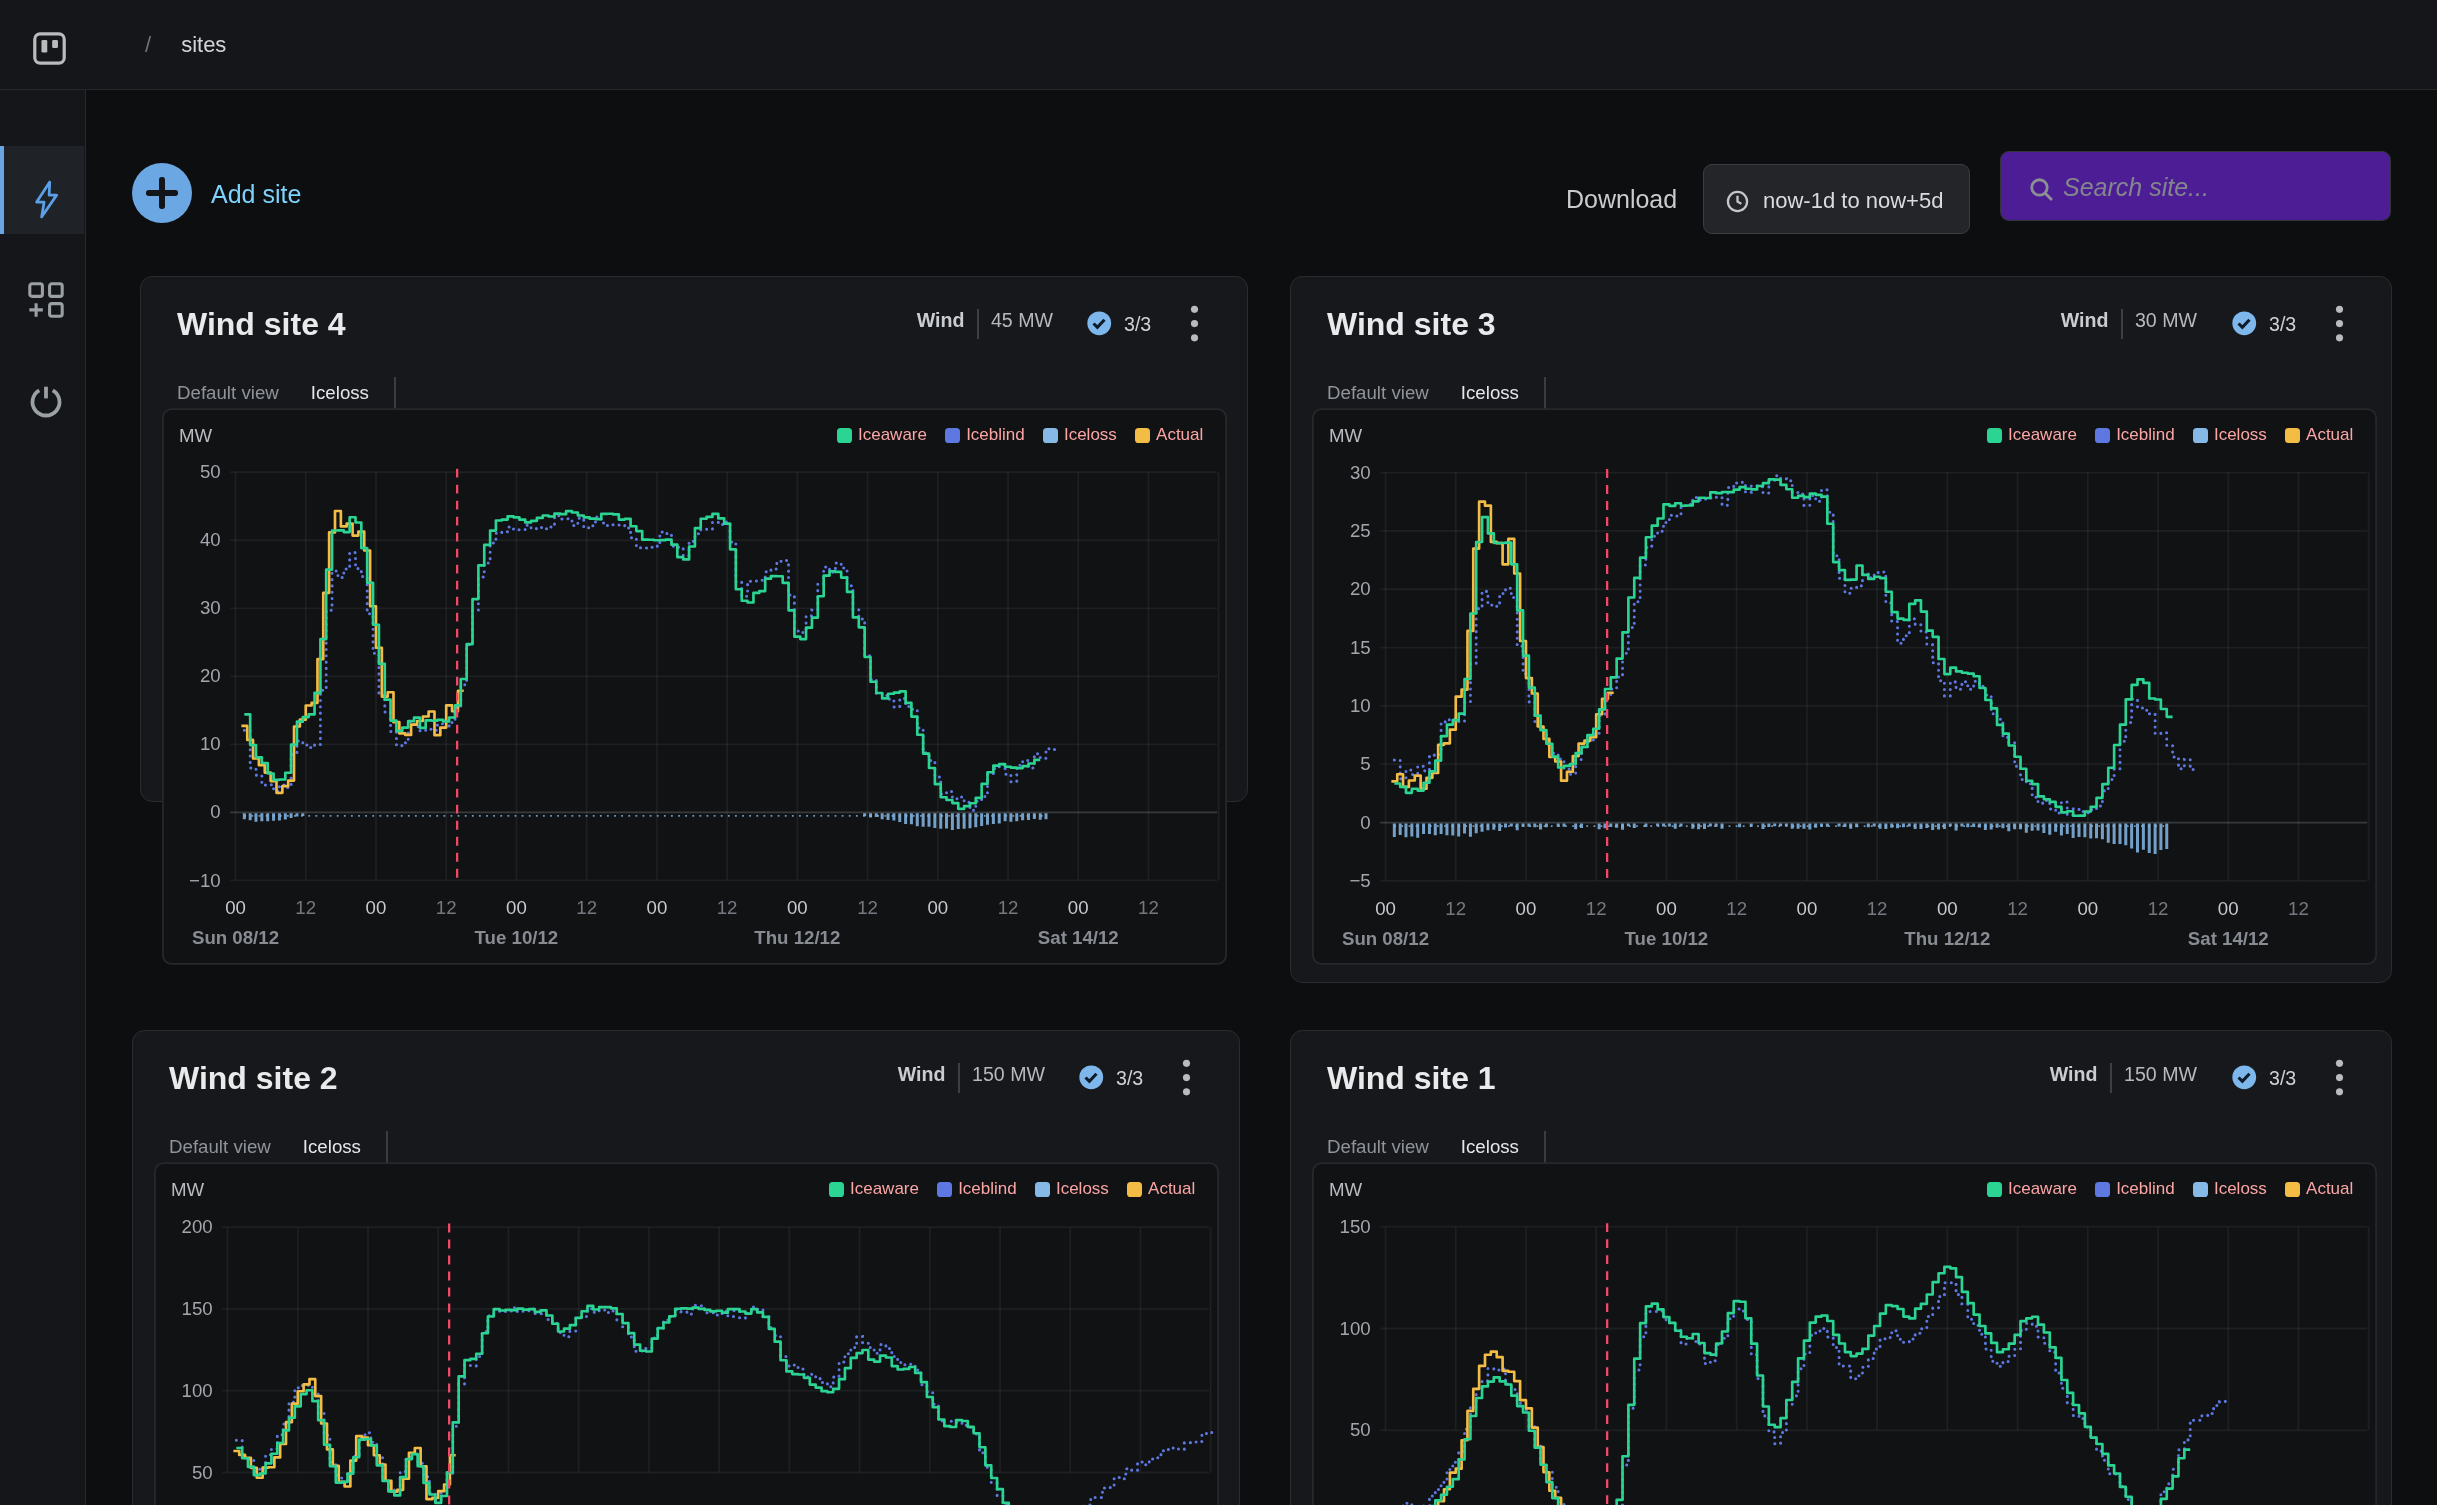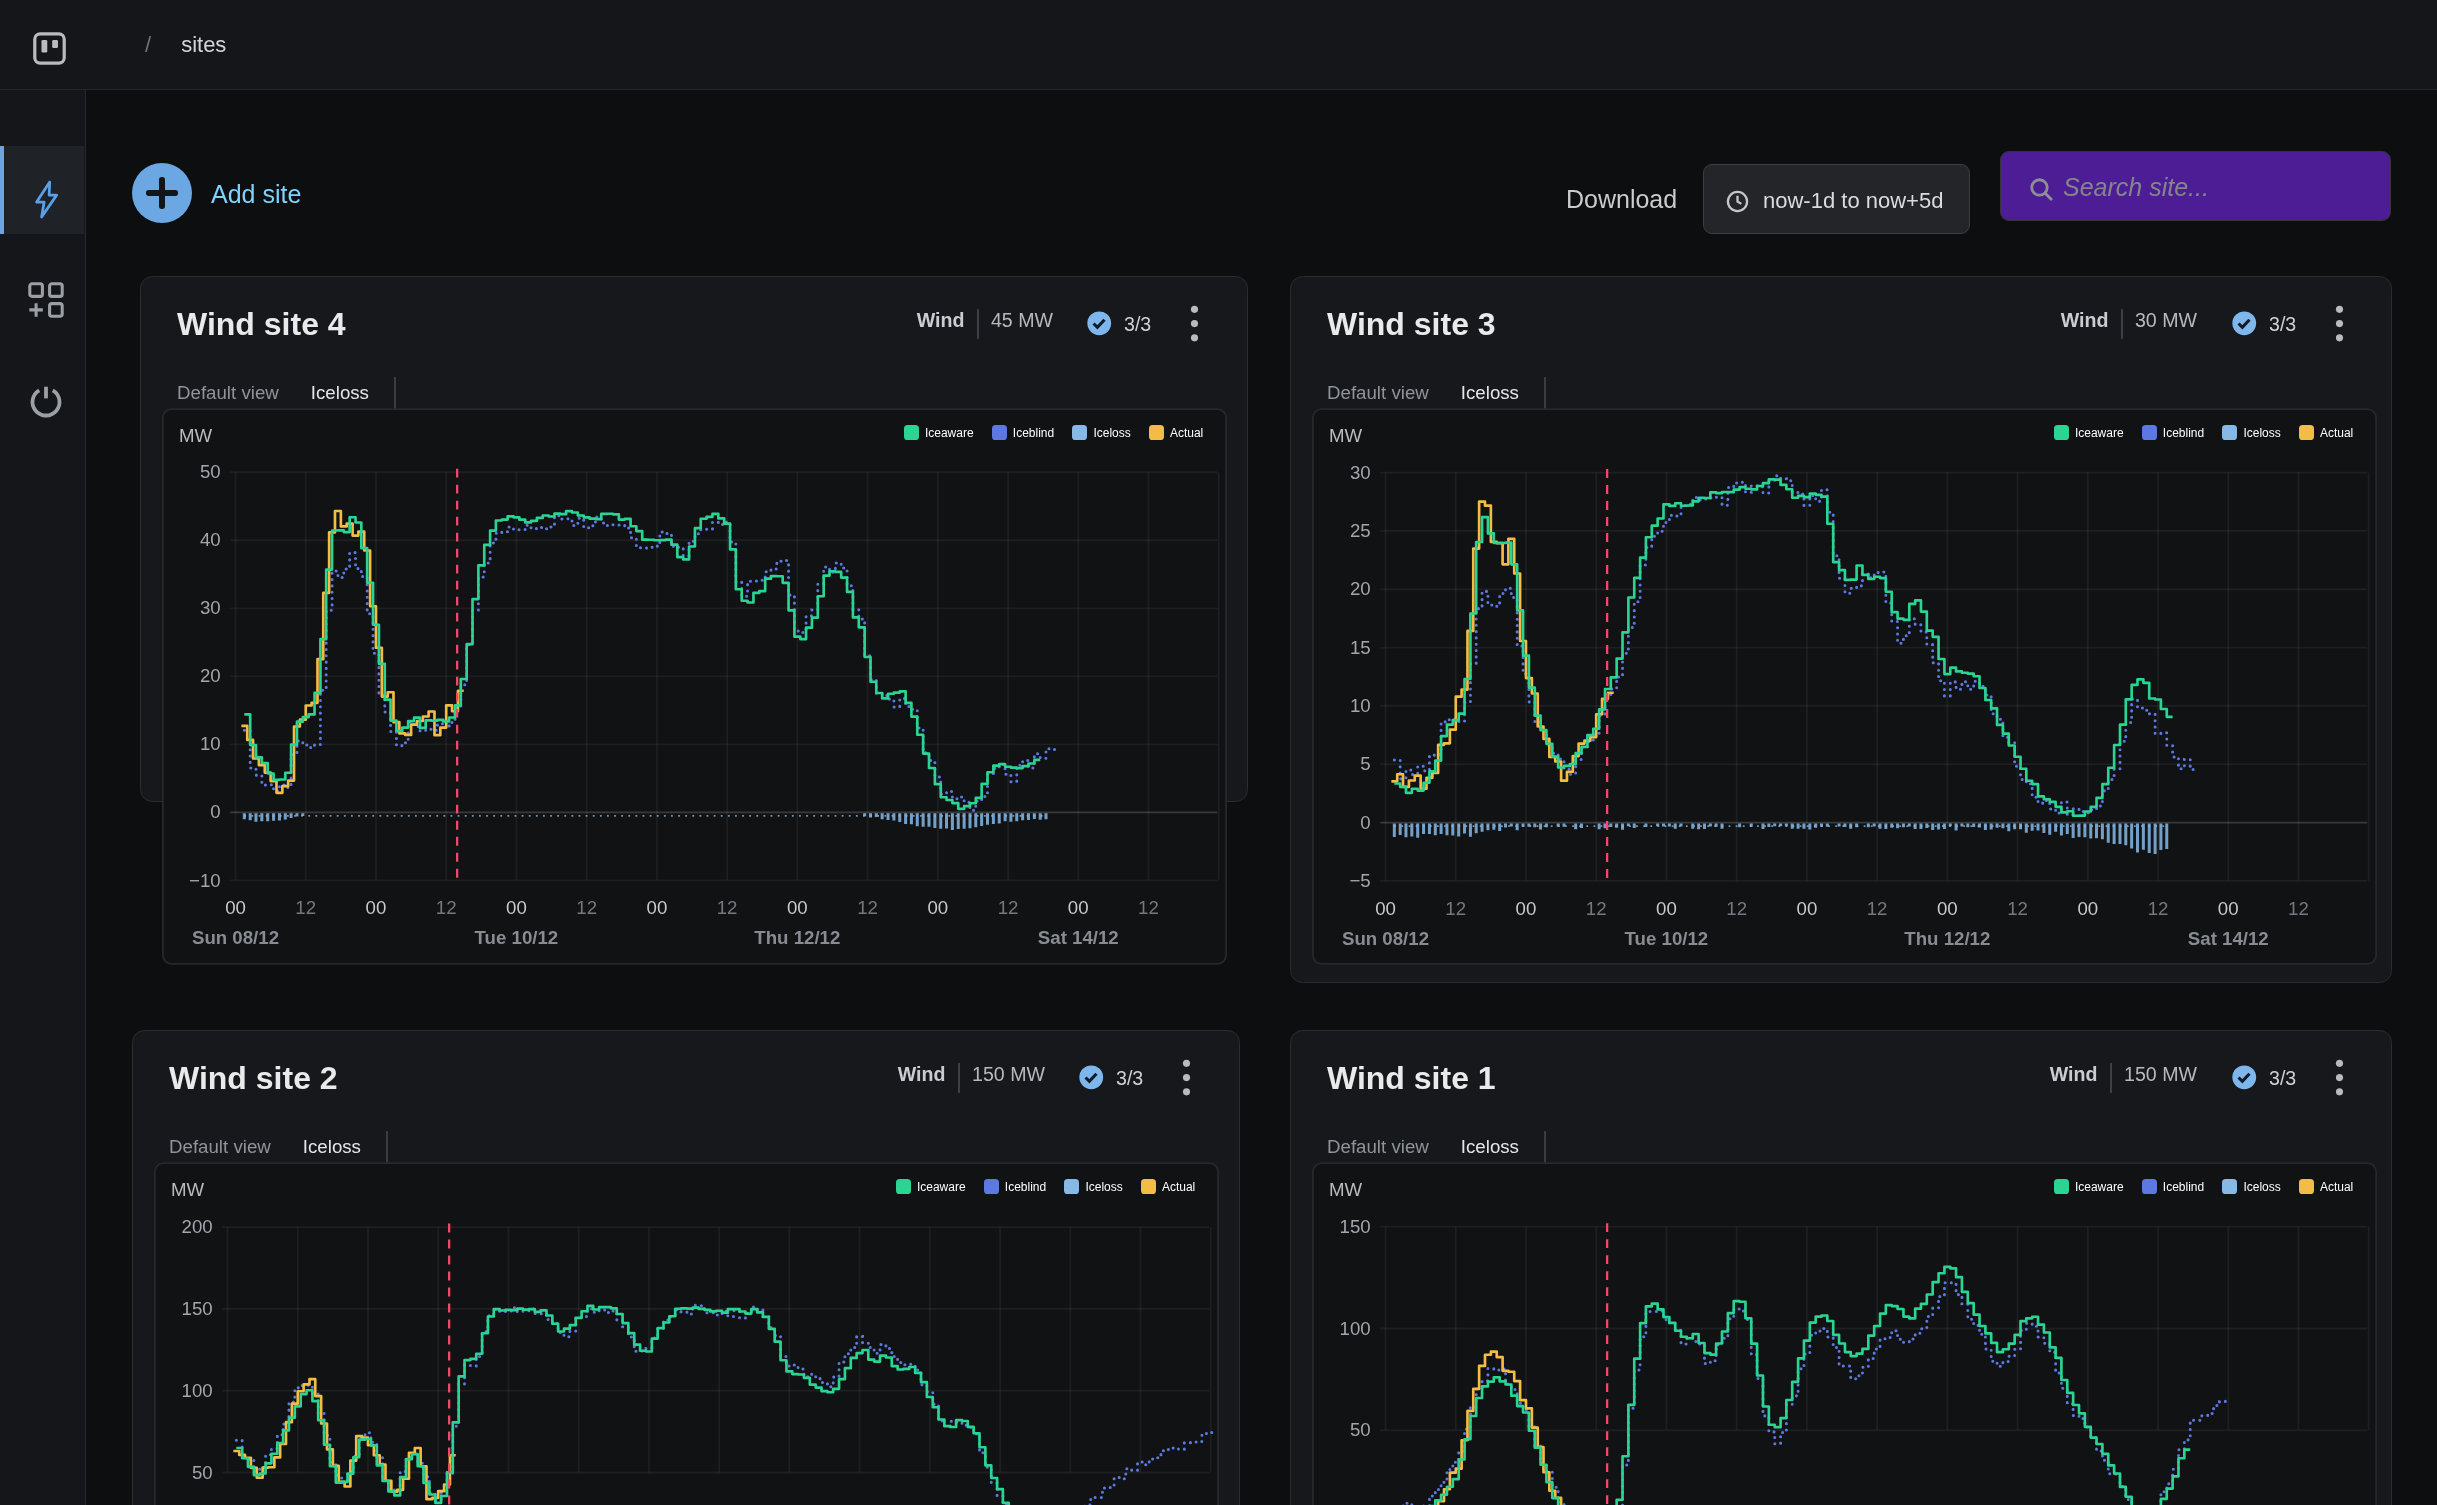--- a/index.html
+++ b/index.html
@@ -28,21 +28,21 @@
 .meta {position:absolute;display:flex;height:28.5px}
 .mwind {font-size:19.6px;font-weight:bold;color:#c9ccd0}
 .mdiv {width:1.8px;height:30px;background:#3c3f44;margin:0 12.4px}
 .mmw {font-size:19.6px;color:#b6b9bd;white-space:nowrap}
 .mfrac {position:absolute;font-size:19.6px;color:#cfd1d4}
 .tabs {position:absolute;left:36px;top:98px;height:36px;display:flex;align-items:center}
 .tab {font-size:18.7px;color:#8f939a;margin-right:32px}
 .tab.on {color:#e4e6e8}
 .tsep {width:1.8px;height:32px;background:#3a3d40;margin-left:-7.1px}
 .panel {position:absolute;left:21.3px;top:131px;width:1065px;height:557px}
-.legend {position:absolute;right:24px;top:17px;display:flex;align-items:center;font-size:12px;color:#ffffff}
+.legend {position:absolute;right:24px;top:17px;display:flex;align-items:center;font-size:17px;color:#fca5a5}
 .litem {display:flex;align-items:center;margin-left:18px}
 .sq {width:15px;height:15px;border-radius:3.6px;margin-right:6.2px;display:inline-block}
 svg text {font-family:"Liberation Sans",sans-serif}
 
 </style></head><body>
 <div class="topbar">
 <svg width="33" height="33" viewBox="0 0 37 37" style="position:absolute;left:33;top:32">
       <rect x="2" y="2" width="33" height="33" rx="6" fill="none" stroke="#b9bbbd" stroke-width="3.6"></rect>
       <rect x="9.5" y="9" width="6.5" height="14" rx="1.5" fill="#b9bbbd"></rect>
       <rect x="21.5" y="9" width="6.5" height="9" rx="1.5" fill="#b9bbbd"></rect>

